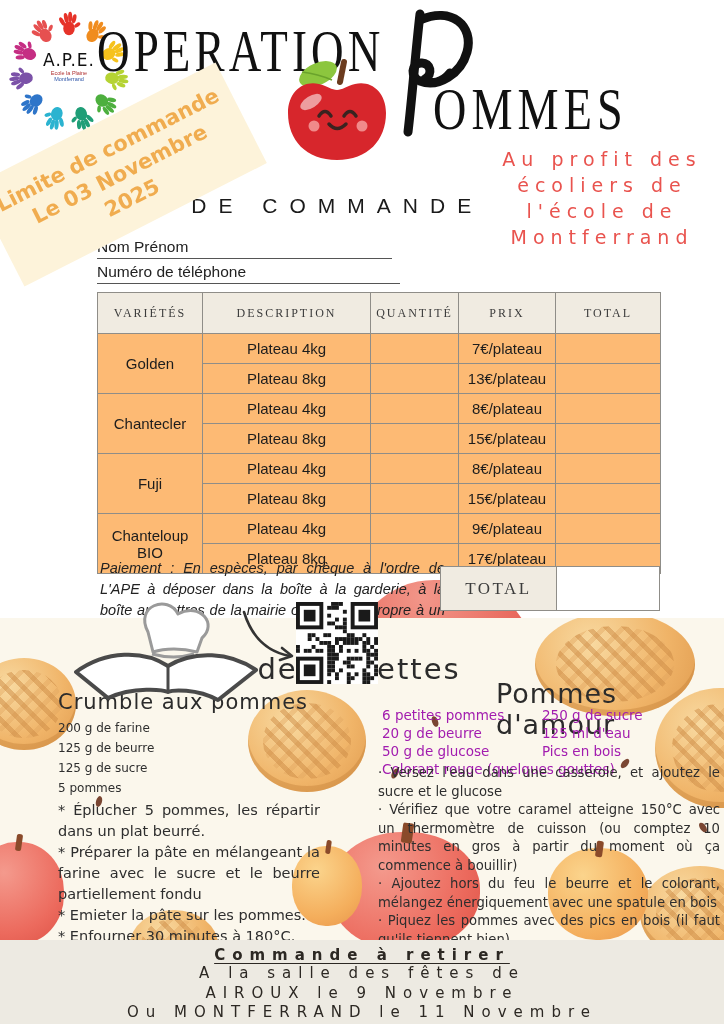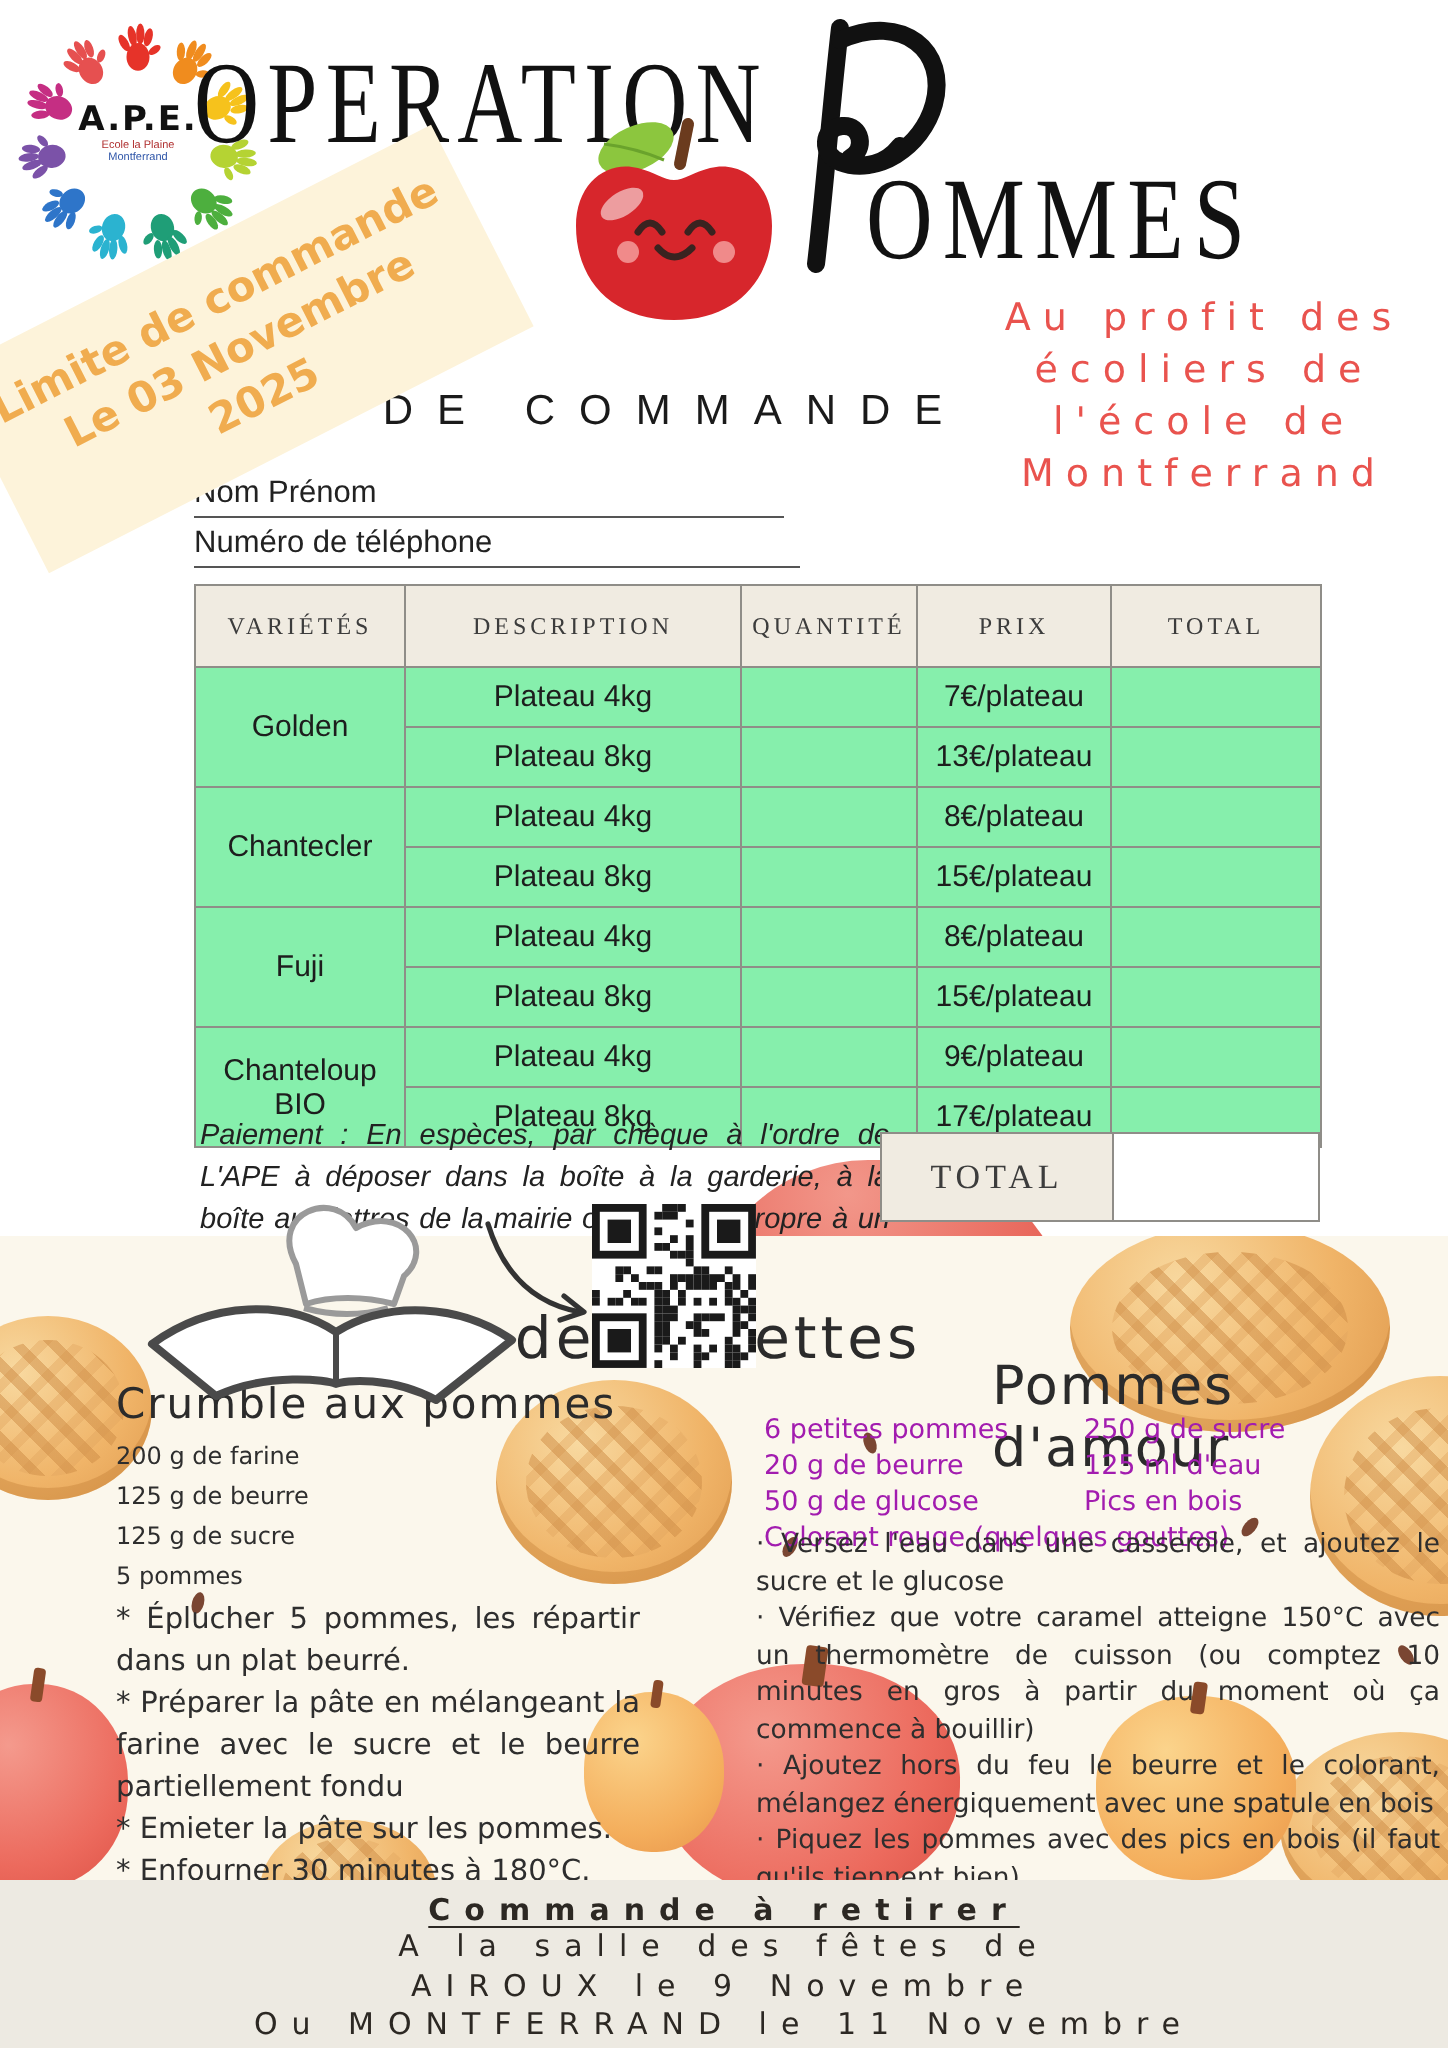--- a/index.html
+++ b/index.html
@@ -3,21 +3,21 @@
 <meta charset="utf-8">
 <style>
   html,body{margin:0;padding:0;background:#ffffff;}
   .page{position:relative;width:724px;height:1024px;overflow:hidden;background:#ffffff;
         font-family:"Liberation Sans",sans-serif;color:#1d1d1d;}
 
   
   .logo{position:absolute;left:8px;top:10px;width:122px;height:122px;}
   .logo svg{position:absolute;left:0;top:0;}
   .logo-center{position:absolute;left:0;top:40px;width:122px;text-align:center;z-index:2;}
-  .logo-ape{font-family:"DejaVu Sans",sans-serif;font-weight:bold;font-size:17px;letter-spacing:1px;color:#111;}
+  .logo-ape{font-family:"DejaVu Sans",sans-serif;font-weight:normal;font-size:17px;letter-spacing:1px;color:#111;}
   .logo-sub1{font-size:5.5px;color:#b03030;line-height:6px;}
   .logo-sub2{font-size:5.5px;color:#2e55a8;line-height:6px;}
 
   .banner{position:absolute;left:-16px;top:118px;width:252px;padding:16px 10px;
           background:#fdf3da;transform:rotate(-27deg);text-align:center;z-index:3;}
   .banner div{font-family:"DejaVu Sans",sans-serif;font-weight:bold;font-size:21px;color:#f0ac4f;line-height:27px;}
 
   .title-operation{position:absolute;left:97px;top:18px;font-family:"Liberation Serif",serif;
           font-size:55px;font-weight:500;letter-spacing:5px;color:#111;
           transform:scale(0.82,1.06);transform-origin:left top;white-space:nowrap;}
@@ -38,21 +38,21 @@
   .field{position:absolute;left:97px;font-size:15.5px;color:#222;
          border-bottom:1.2px solid #555;padding-bottom:2px;}
   .field-name{top:238px;width:295px;}
   .field-phone{top:263px;width:303px;}
 
   
   table.order{position:absolute;left:97px;top:292px;border-collapse:collapse;table-layout:fixed;}
   table.order th,table.order td{border:1px solid #8f8d88;}
   table.order th{height:38px;background:#f0ebe1;font-family:"Liberation Serif",serif;
          font-size:12px;font-weight:500;letter-spacing:2px;color:#3c3c3c;}
-  table.order td{height:27px;font-size:15px;text-align:center;color:#1d1d1d;background:#86efac;}
+  table.order td{height:27px;font-size:15px;text-align:center;color:#1d1d1d;background:#fdba74;}
   .col-var{width:105px;} .col-desc{width:168px;} .col-qty{width:88px;}
   .col-prix{width:97px;} .col-tot{width:105px;}
 
   
   .payment{position:absolute;left:100px;top:558px;width:345px;font-style:italic;
          font-size:14.5px;line-height:21px;color:#222;text-align:justify;}
   .total-box{position:absolute;left:440px;top:566px;width:220px;height:45px;display:flex;}
   .total-label{width:115px;background:#f0ebe1;border:1px solid #8f8d88;display:flex;
          align-items:center;justify-content:center;font-family:"Liberation Serif",serif;
          font-size:17px;letter-spacing:2.5px;color:#3c3c3c;}

